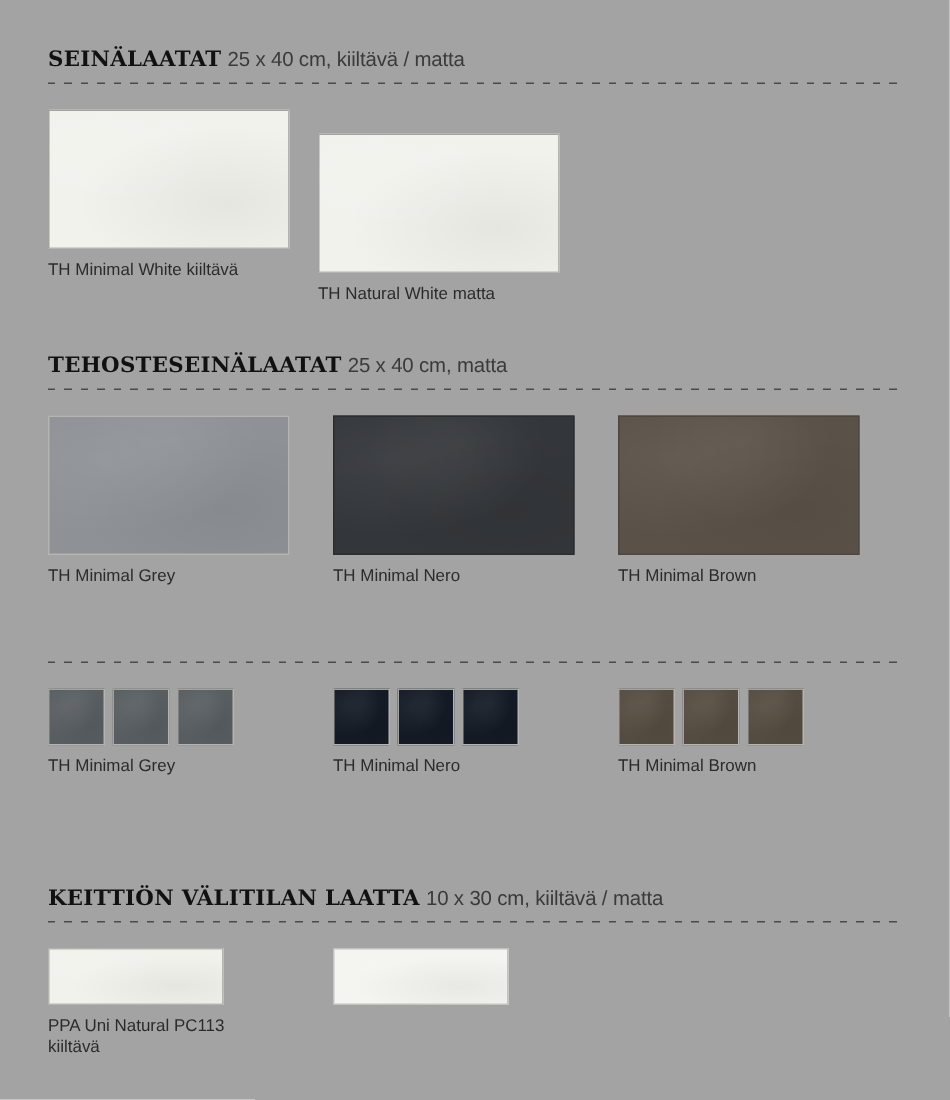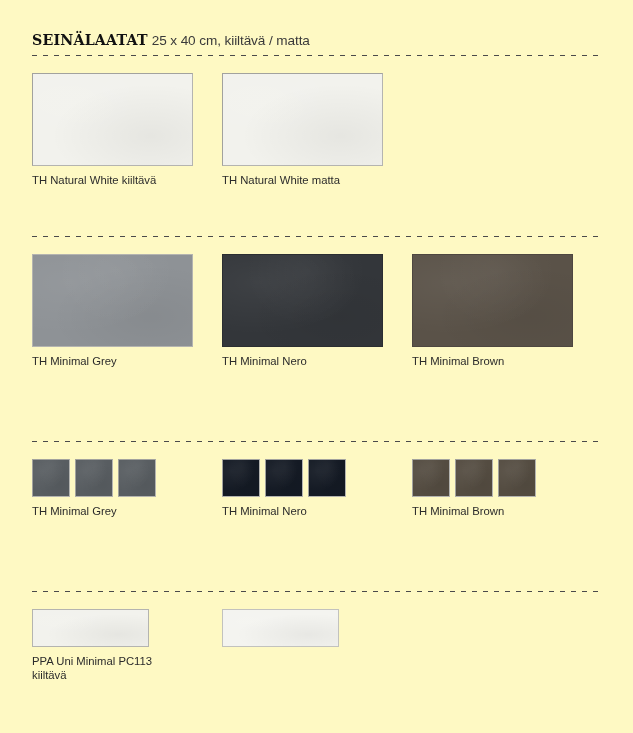--- a/index.html
+++ b/index.html
@@ -13,21 +13,21 @@
     position: relative;
     font-family: "Liberation Sans", sans-serif;
     color: #1a1a1a;
     overflow: hidden;
   }
 
   .page {
     position: relative;
     width: 633px;
     height: 733px;
-    background: #fef9c3;
+    background: #a3a3a3;
     box-sizing: border-box;
   }
 
   
   .section {
     position: absolute;
     left: 32px;
     width: 569px;
   }
 
@@ -140,30 +140,33 @@
 
   <div class="section" style="top:32px;">
     <div class="section-header">
       <span class="section-title">SEINÄLAATAT</span><span class="section-spec">25 x 40 cm, kiiltävä / matta</span>
     </div>
     <div class="dashed-rule"></div>
 
     <div class="swatch-row">
       <div class="swatch-cell" style="left:0px;">
         <div class="swatch wall tex" style="background:#f2f2ed;"></div>
-        <div class="swatch-label">TH Natural White kiiltävä</div>
-      </div>
-      <div class="swatch-cell" style="left:190px;">
+        <div class="swatch-label">TH Minimal White kiiltävä</div>
+      </div>
+      <div class="swatch-cell" style="left:180px;margin-top:16px;">
         <div class="swatch wall tex" style="background:#f2f2ed;"></div>
         <div class="swatch-label">TH Natural White matta</div>
       </div>
     </div>
   </div>
 
   <div class="section" style="top:236px;">
+    <div class="section-header">
+      <span class="section-title">TEHOSTESEINÄLAATAT</span><span class="section-spec">25 x 40 cm, matta</span>
+    </div>
     <div class="dashed-rule"></div>
 
     <div class="swatch-row">
       <div class="swatch-cell" style="left:0px;">
         <div class="swatch accent tex" style="background:#8e9296;border-color:#b4b4b0;"></div>
         <div class="swatch-label">TH Minimal Grey</div>
       </div>
       <div class="swatch-cell" style="left:190px;">
         <div class="swatch accent tex" style="background:#33363a;border-color:#2b2e31;"></div>
         <div class="swatch-label">TH Minimal Nero</div>
@@ -200,26 +203,29 @@
           <div class="floor-tile tex" style="background:#544c41;"></div>
           <div class="floor-tile tex" style="background:#544c41;"></div>
           <div class="floor-tile tex" style="background:#544c41;"></div>
         </div>
         <div class="swatch-label">TH Minimal Brown</div>
       </div>
     </div>
   </div>
 
   <div class="section" style="top:591px;">
+    <div class="section-header">
+      <span class="section-title">KEITTIÖN VÄLITILAN LAATTA</span><span class="section-spec">10 x 30 cm, kiiltävä / matta</span>
+    </div>
     <div class="dashed-rule"></div>
 
     <div class="swatch-row">
       <div class="swatch-cell" style="left:0px;">
         <div class="swatch backsplash tex" style="background:#f2f2ed;border-color:#b4b4b0;"></div>
-        <div class="swatch-label">PPA Uni Minimal PC113
+        <div class="swatch-label">PPA Uni Natural PC113
 kiiltävä</div>
       </div>
       <div class="swatch-cell" style="left:190px;">
         <div class="swatch backsplash tex" style="background:#f4f4f0;border-color:#c2c2be;"></div>
       </div>
     </div>
   </div>
 
 </div>
 

